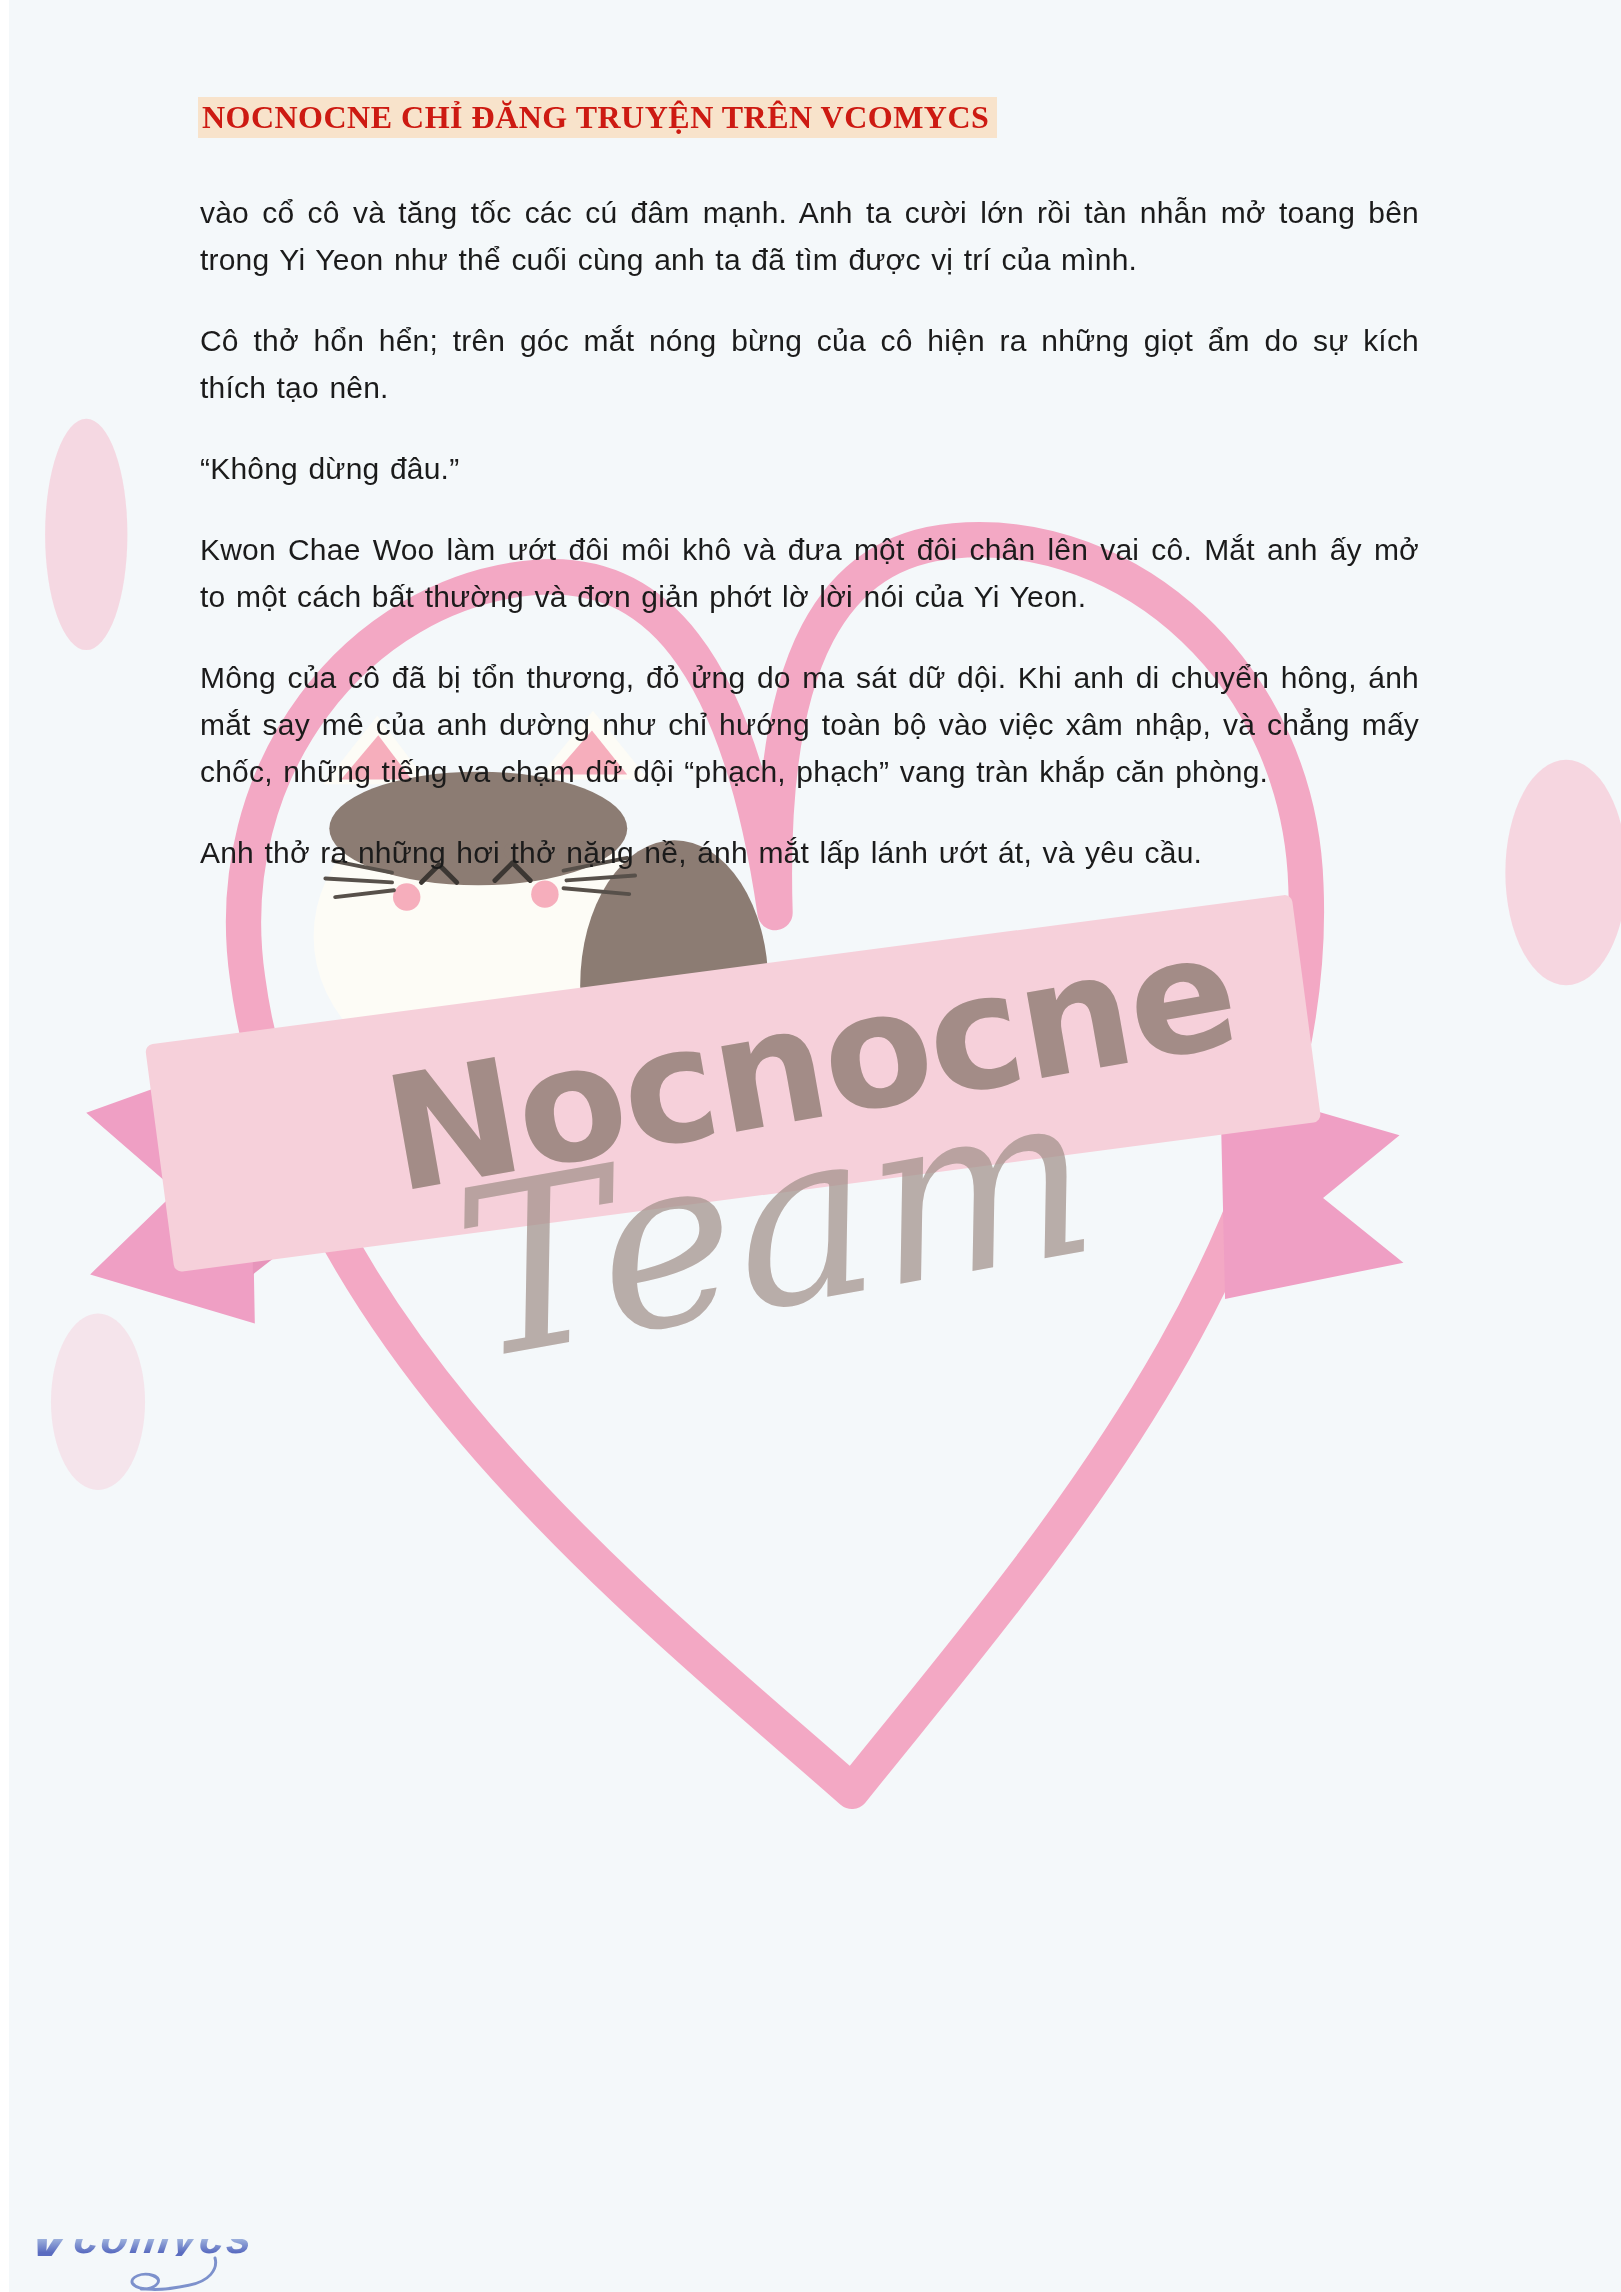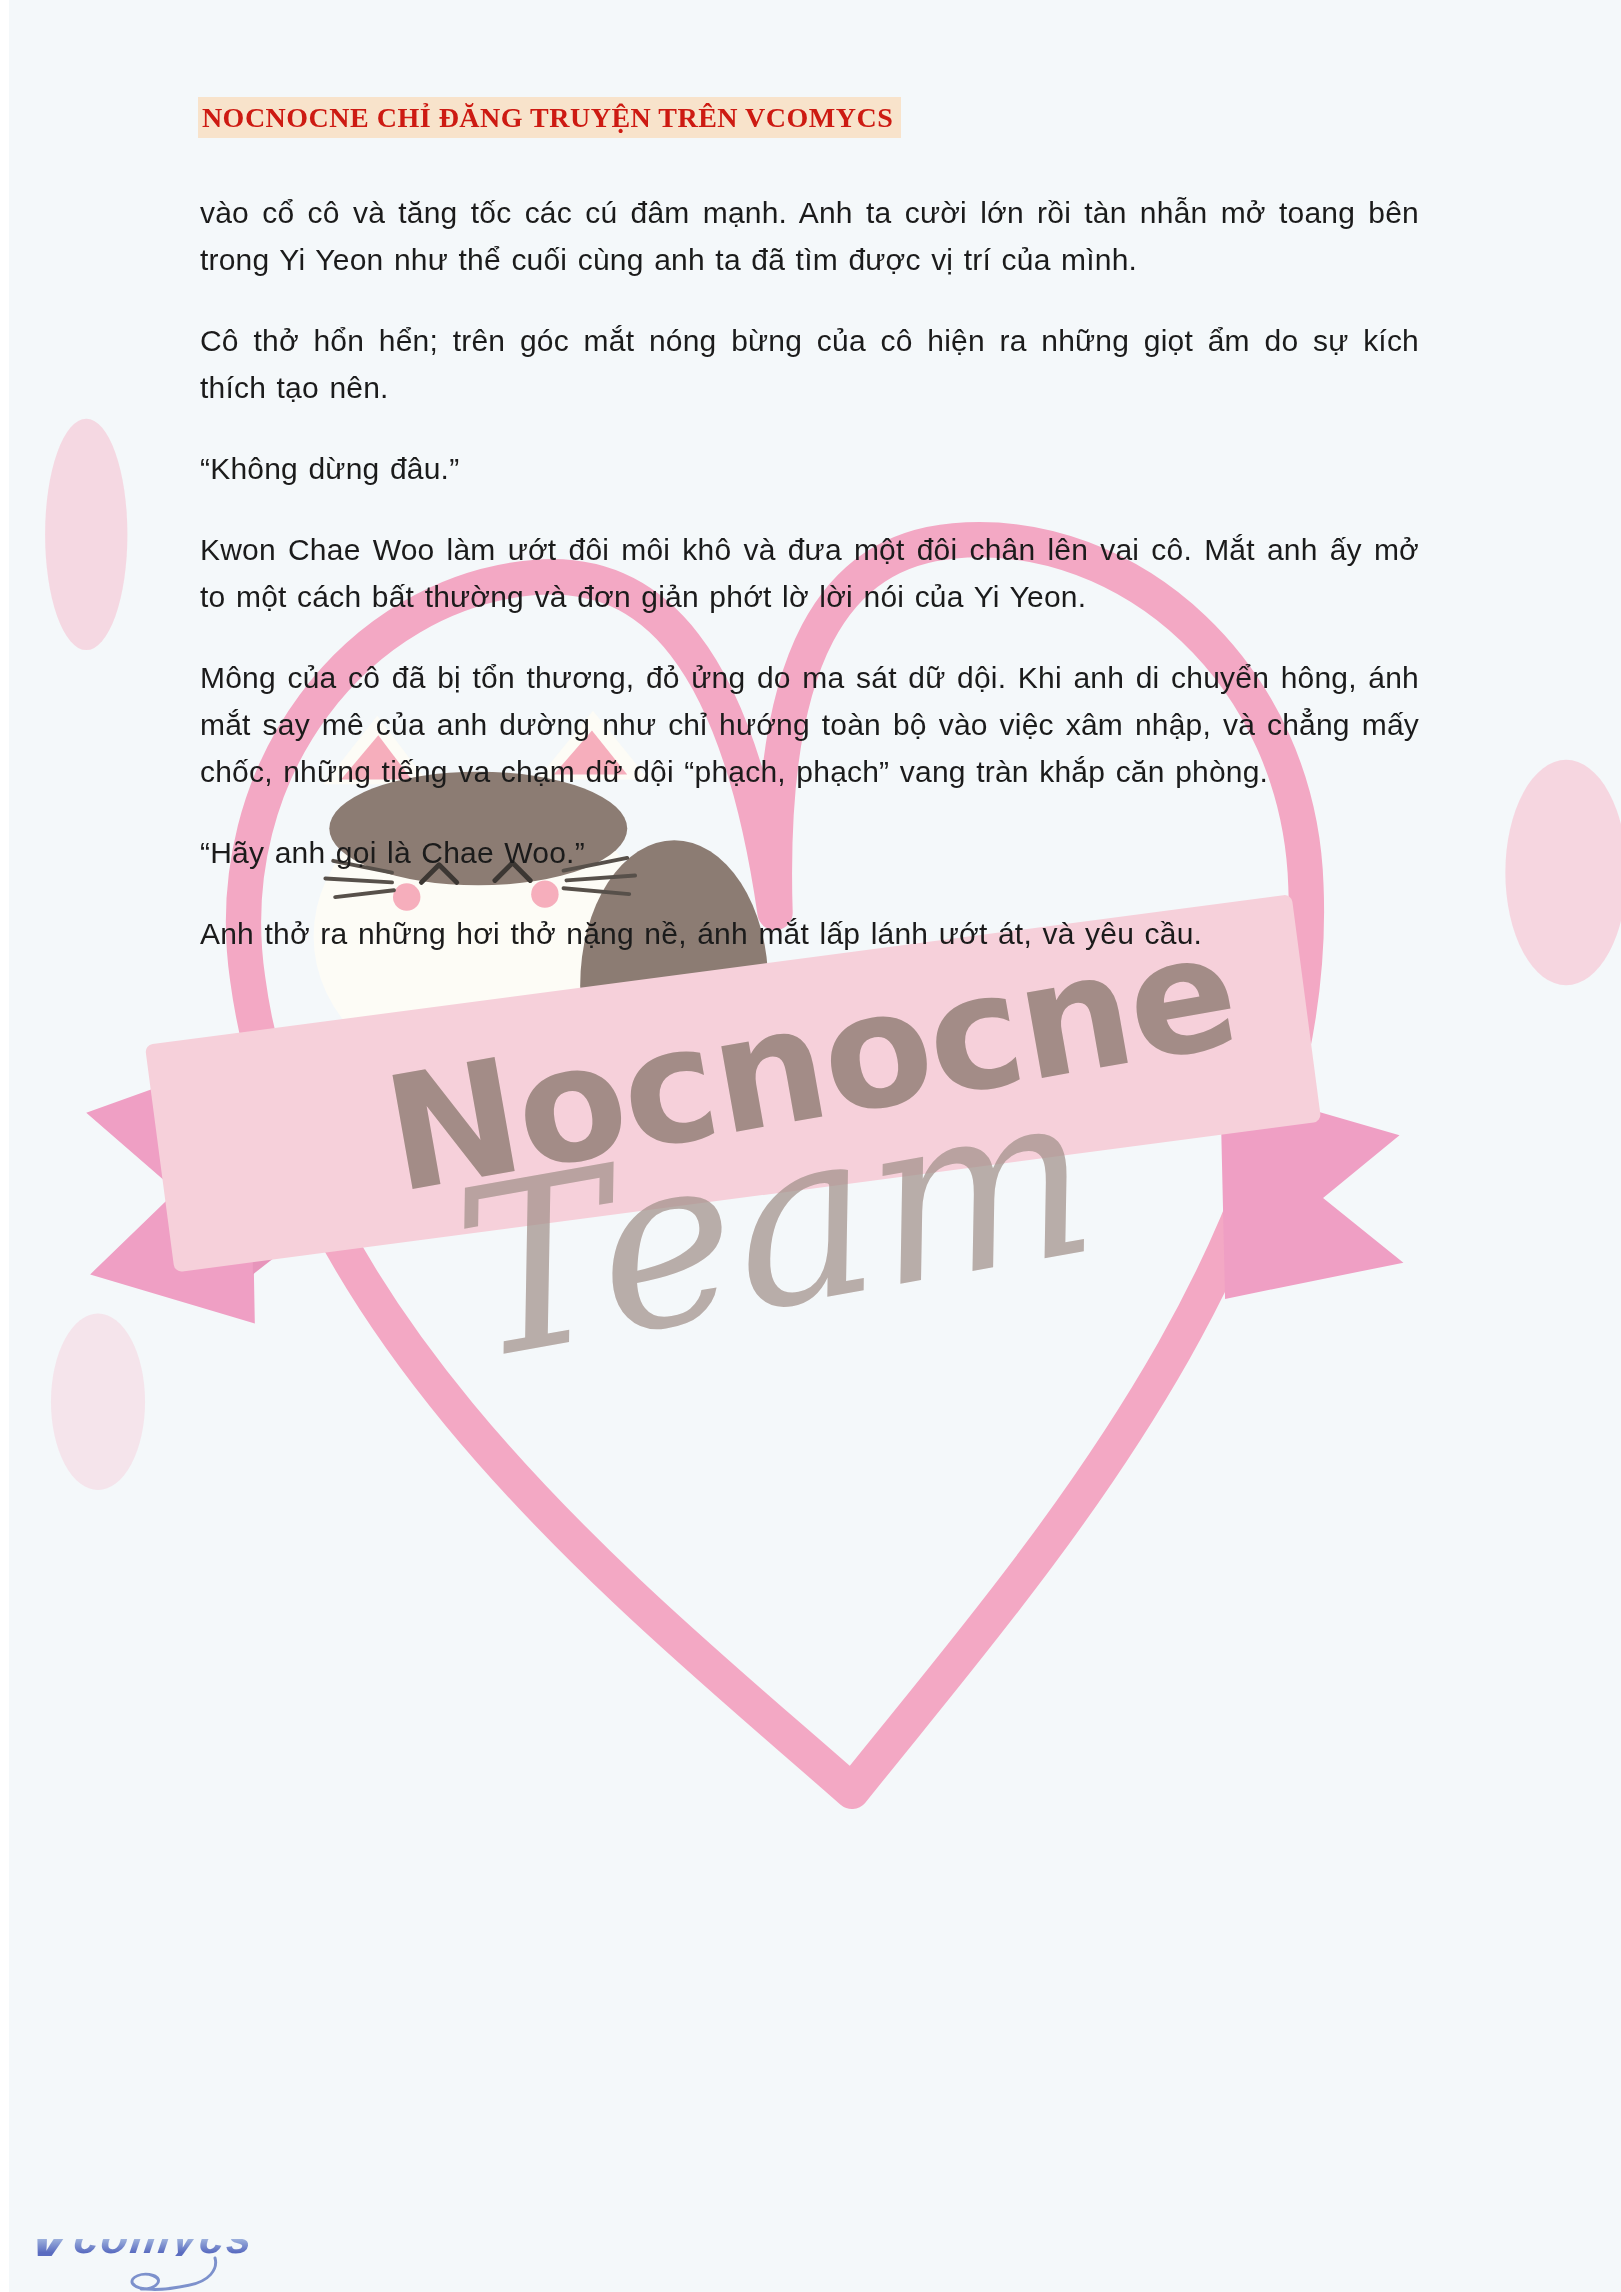--- a/index.html
+++ b/index.html
@@ -36,21 +36,21 @@
   .wm-team{
     font-family:"DejaVu Serif",serif;font-style:italic;font-size:238px;
     fill:var(--wm-team,#a2918a);opacity:.72;
   }
   
   .header-line{
     position:absolute;left:198px;top:97px;
     background:var(--header-bg,#f8e3cb);
     color:var(--header-red,#cd1a12);
     font-family:"Liberation Serif",serif;
-    font-weight:bold;font-size:28px;line-height:41px;
+    font-weight:bold;font-size:32px;line-height:41px;
     padding:0 7.8px 0 3.9px;letter-spacing:0.5px;white-space:nowrap;
   }
   
   .body-text{
     position:absolute;left:200px;top:189px;width:1225px;
     color:var(--text-color,#1b1b1b);
     font-size:30px;line-height:47px;letter-spacing:0.2px;word-spacing:2px;
   }
   .body-text p{
     margin:0 6px 34px 0;
@@ -135,21 +135,20 @@
   <div class="edge-strip"></div>
 
   <div class="header-line">NOCNOCNE CHỈ ĐĂNG TRUYỆN TRÊN VCOMYCS</div>
 
   <div class="body-text">
     <p>vào cổ cô và tăng tốc các cú đâm mạnh. Anh ta cười lớn rồi tàn nhẫn mở toang bên trong Yi Yeon như thể cuối cùng anh ta đã tìm được vị trí của mình.</p>
     <p>Cô thở hổn hển; trên góc mắt nóng bừng của cô hiện ra những giọt ẩm do sự kích thích tạo nên.</p>
     <p>“Không dừng đâu.”</p>
     <p>Kwon Chae Woo làm ướt đôi môi khô và đưa một đôi chân lên vai cô. Mắt anh ấy mở to một cách bất thường và đơn giản phớt lờ lời nói của Yi Yeon.</p>
     <p>Mông của cô đã bị tổn thương, đỏ ửng do ma sát dữ dội. Khi anh di chuyển hông, ánh mắt say mê của anh dường như chỉ hướng toàn bộ vào việc xâm nhập, và chẳng mấy chốc, những tiếng va chạm dữ dội “phạch, phạch” vang tràn khắp căn phòng.</p>
-    <p>“Hãy anh gọi là Chae Woo.”</p>
     <p>Anh thở ra những hơi thở nặng nề, ánh mắt lấp lánh ướt át, và yêu cầu.</p>
   </div>
 
   <div class="logo">
     <span class="logo-text"><span class="logo-v">V</span><span class="logo-rest">comycs</span></span>
     <svg class="logo-flourish" width="127" height="39" viewBox="0 0 130 40" aria-hidden="true">
       <path class="flourish-path" d="M 95 2 C 100 14, 92 26, 72 30 C 45 36, 20 36, 14 28 C 10 22, 22 16, 34 20 C 46 24, 40 34, 24 34"></path>
     </svg>
   </div>
 

